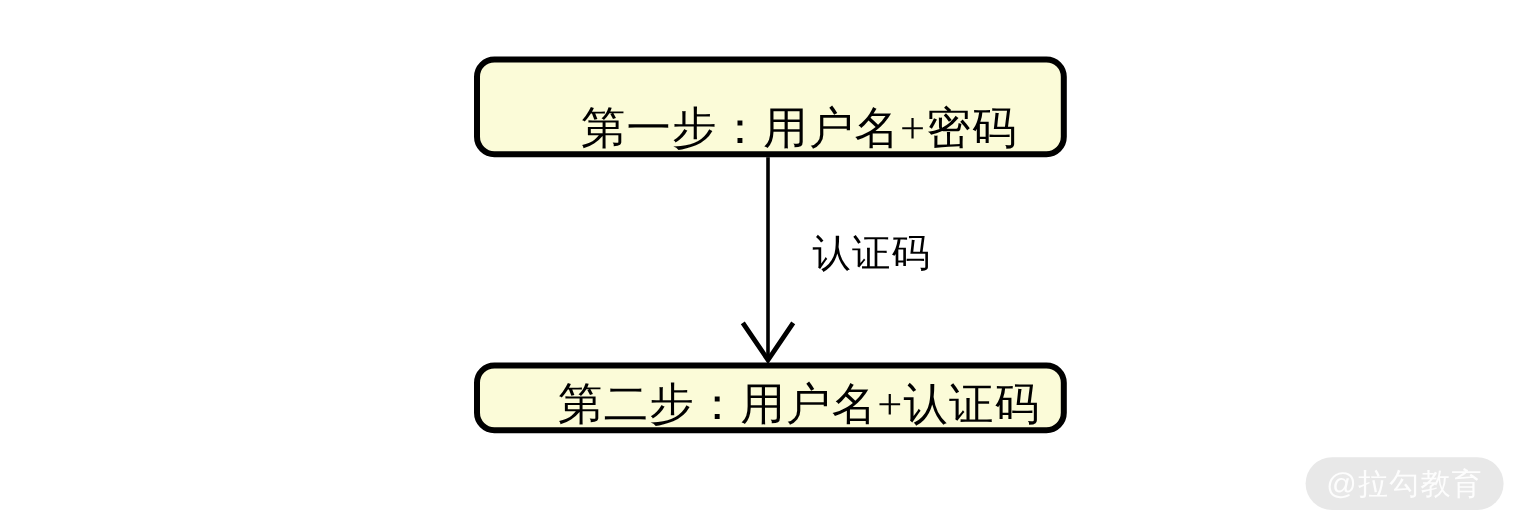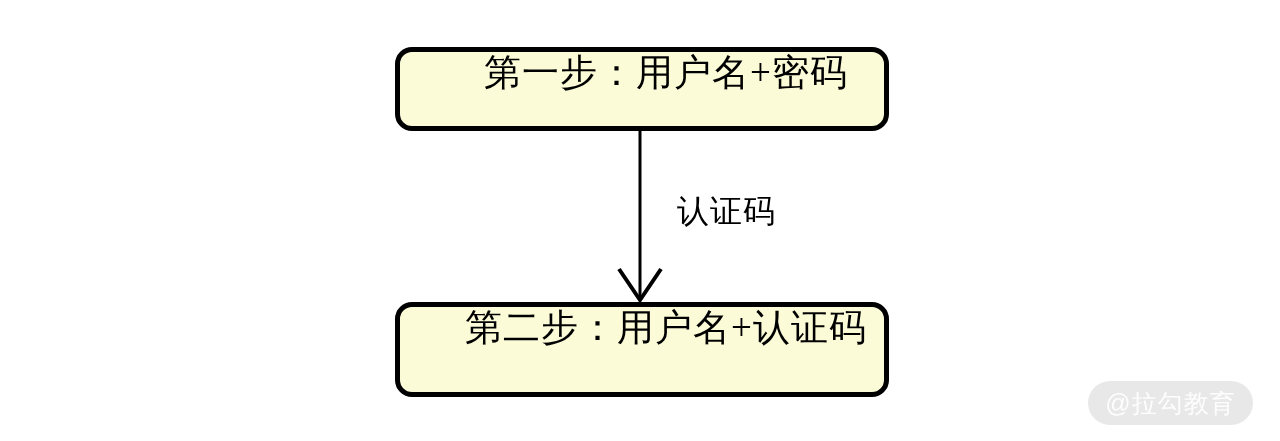--- a/index.html
+++ b/index.html
@@ -14,35 +14,35 @@
     overflow: hidden;
     font-family: "Liberation Serif", "DejaVu Serif", serif;
   }
   .node {
     position: absolute;
     box-sizing: border-box;
     background: #FBFBD8;
     border: 5px solid #000000;
     border-radius: 17px;
     display: flex;
-    align-items: flex-start;
+    align-items: flex-end;
     justify-content: center;
     padding-left: 48px;
   }
   .node-top {
     left: 395px;
     top: 47px;
     width: 494px;
     height: 84px;
   }
   .node-bottom {
     left: 395px;
     top: 302px;
     width: 494px;
-    height: 95px;
+    height: 59px;
   }
   .node-label {
     font-size: 37px;
     color: #000000;
     letter-spacing: 1px;
     white-space: nowrap;
     line-height: 1;
     padding-top: 2px;
   }
   .edge-svg {

